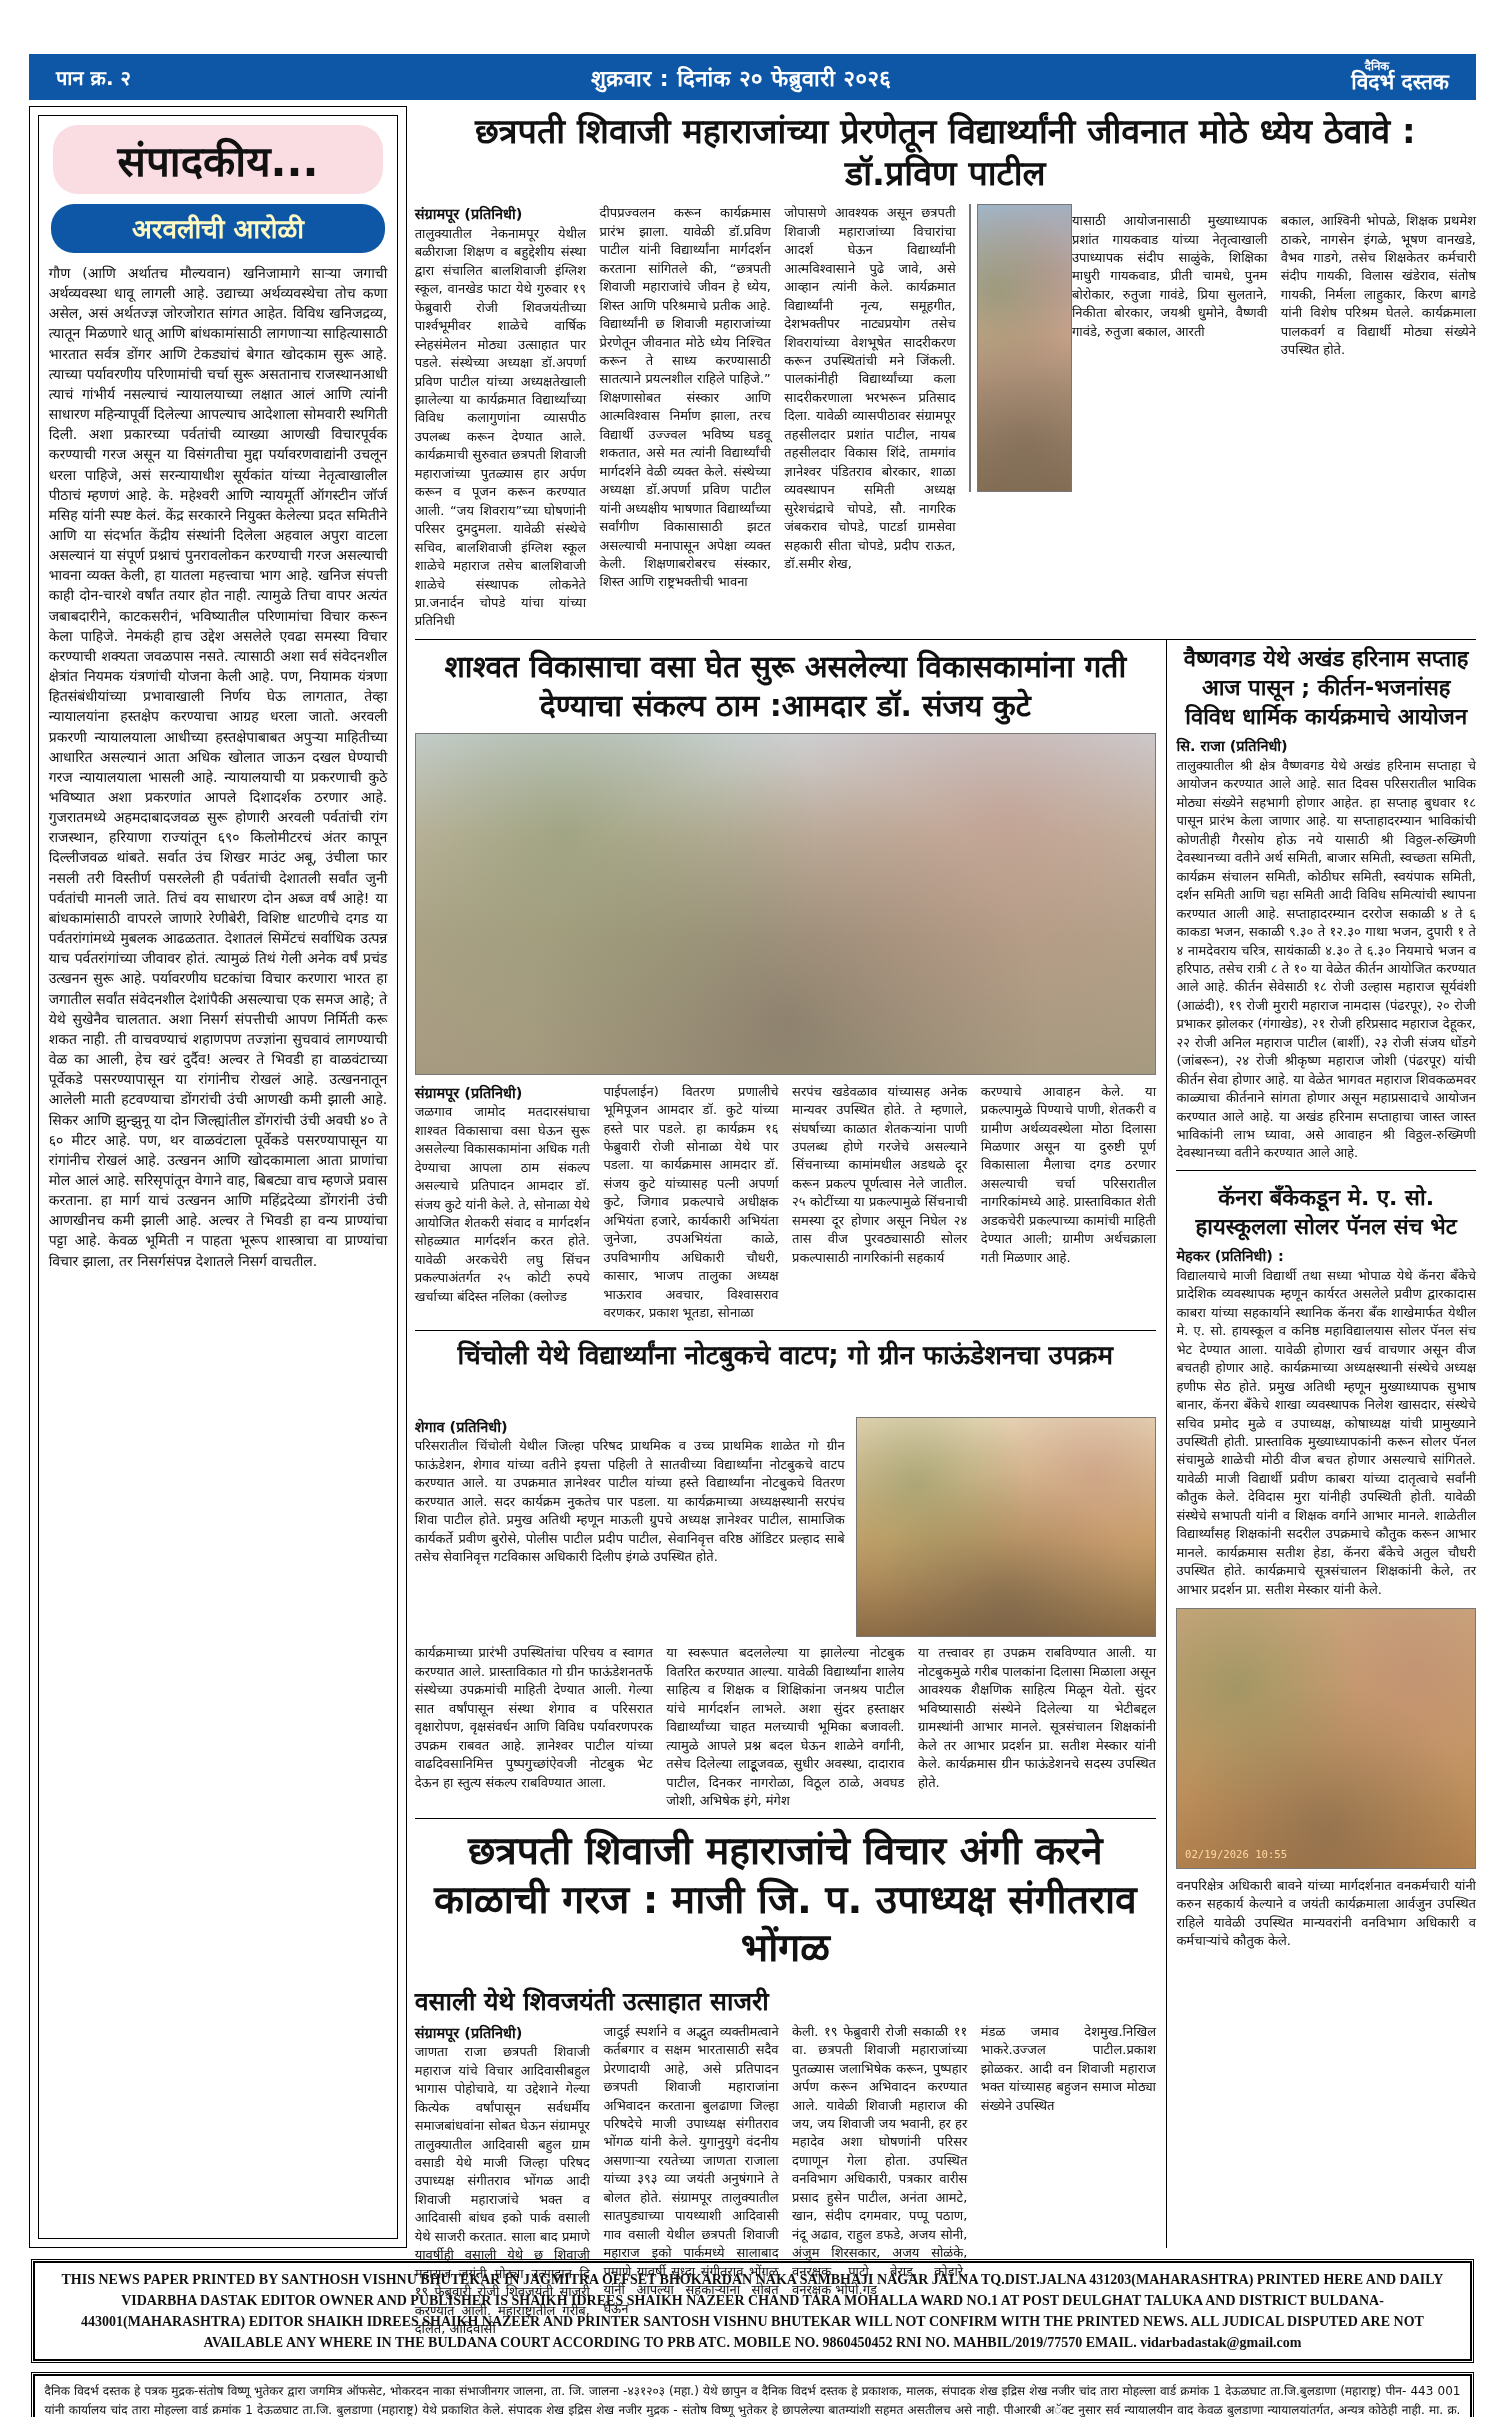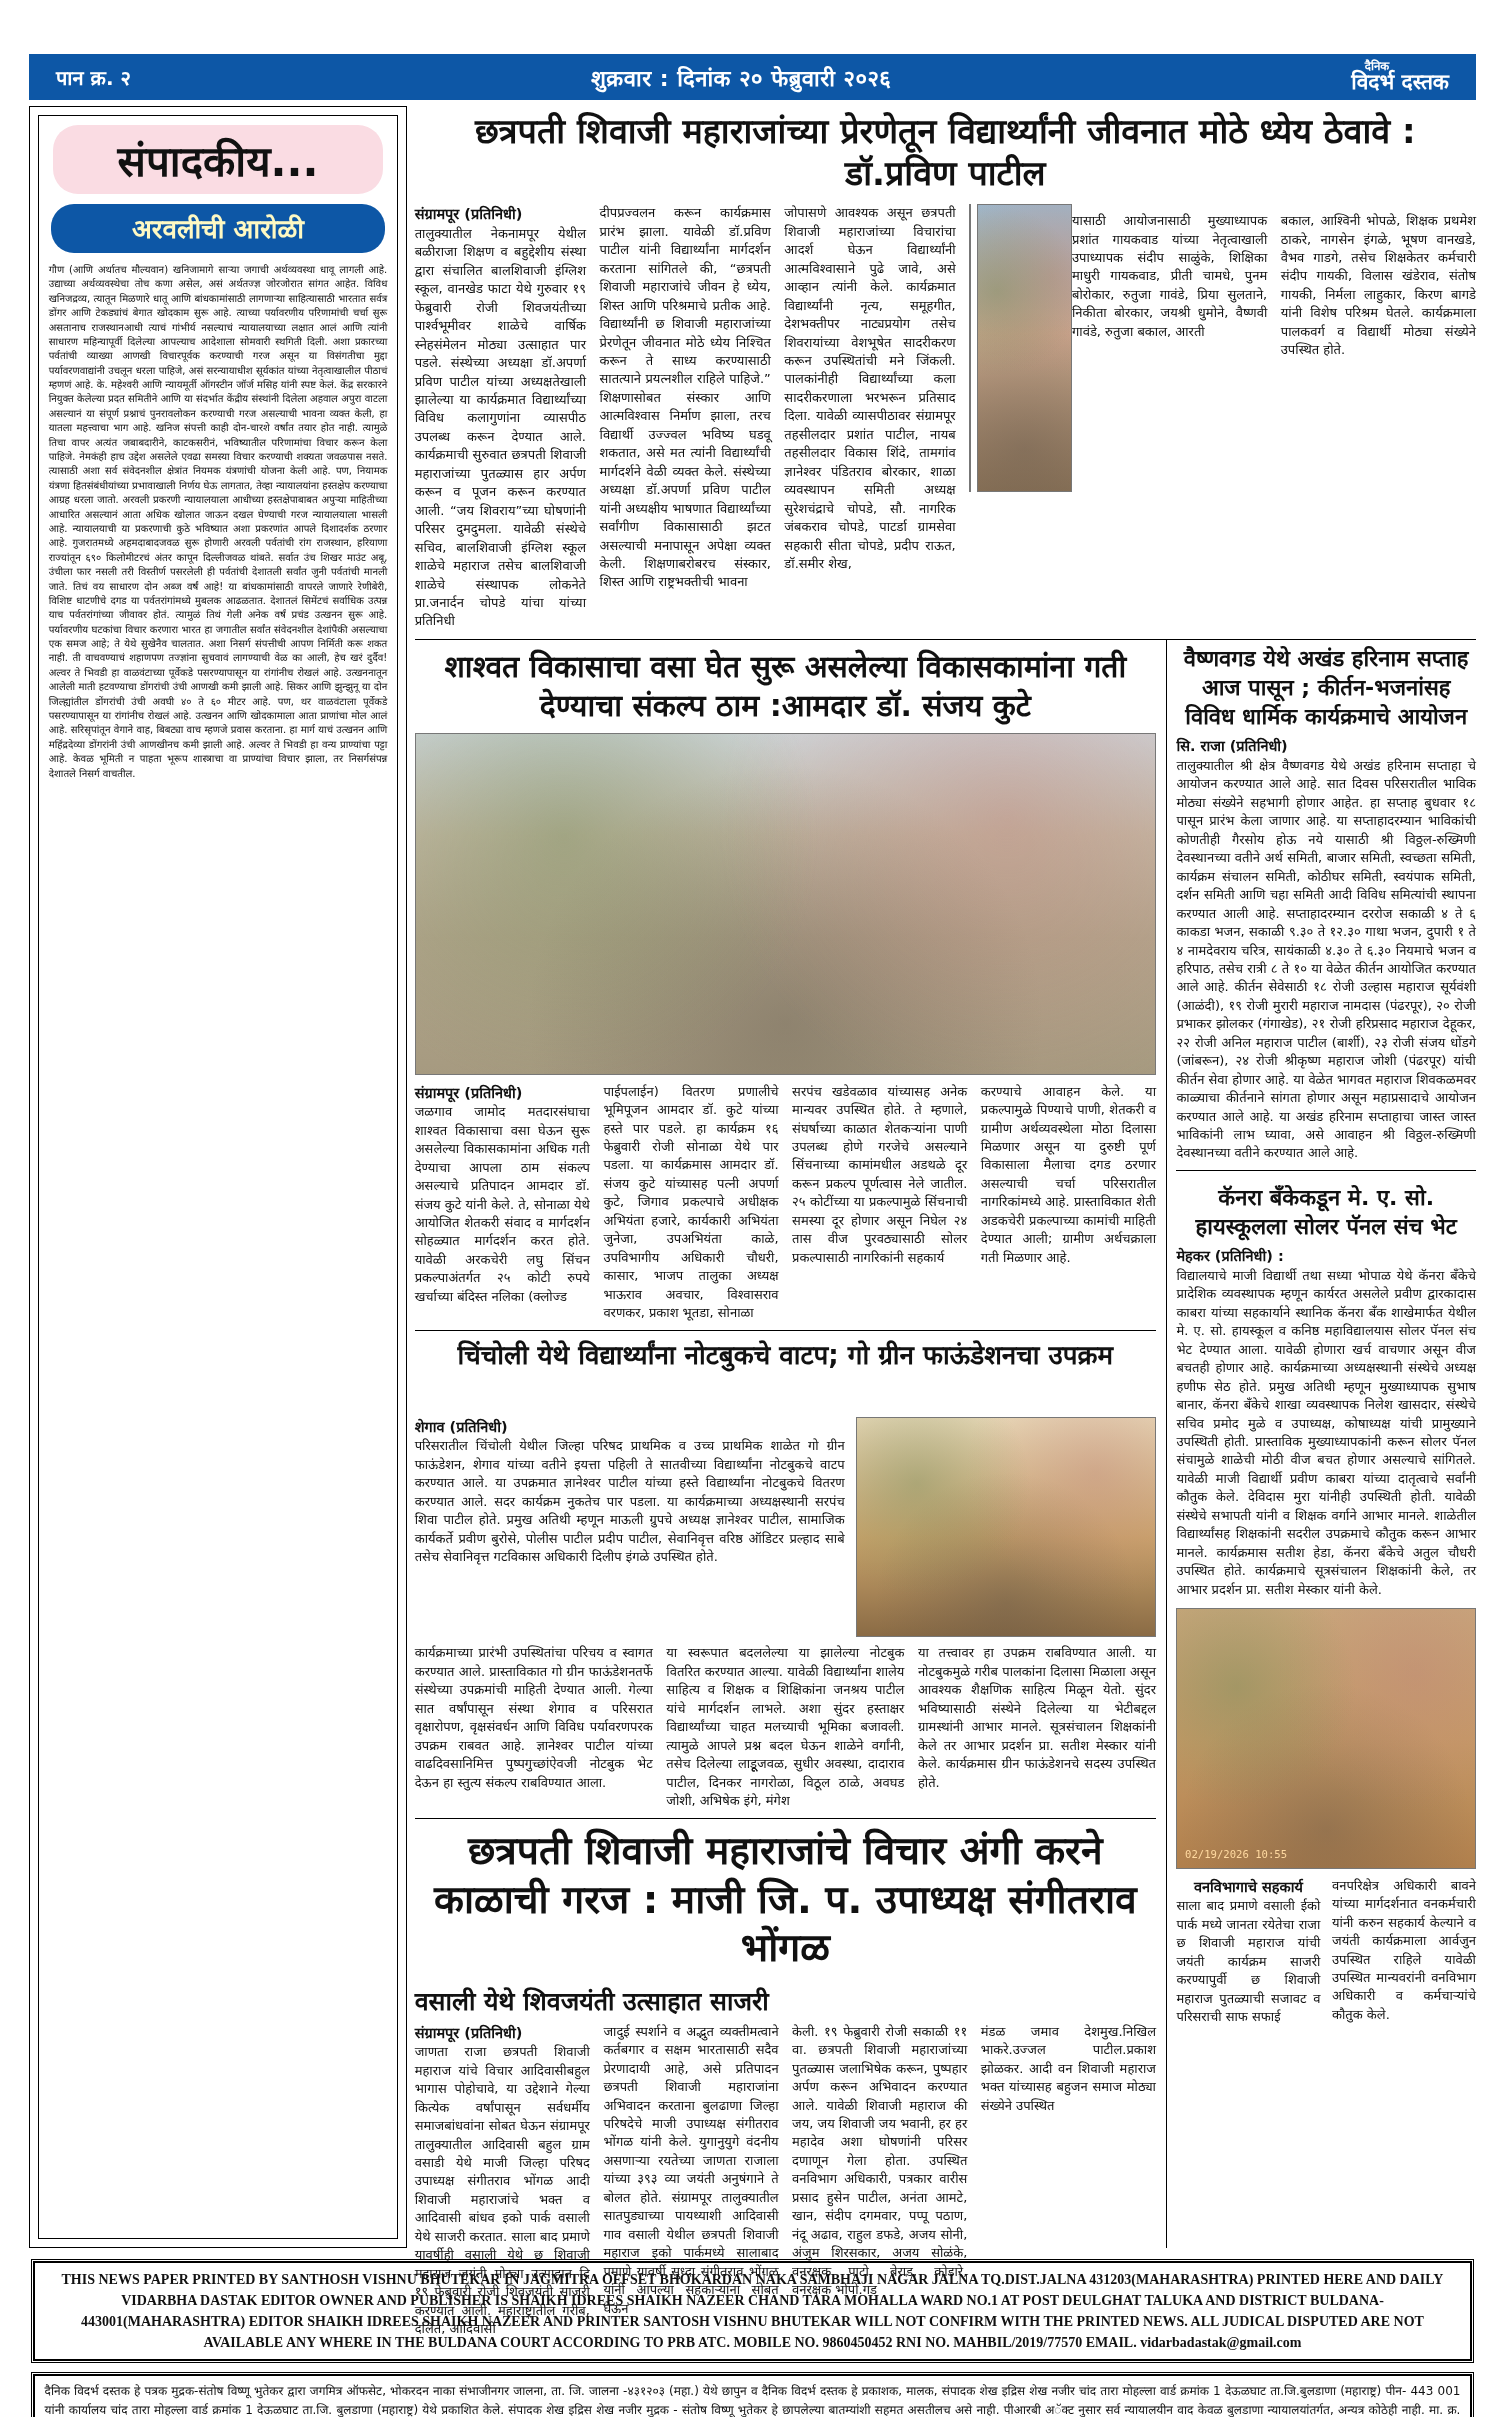--- a/index.html
+++ b/index.html
@@ -16,21 +16,21 @@
   .masthead .big{display:block;font-size:21px;font-weight:700;}
   
   .mainrow{display:flex;gap:7.7px;margin-top:5.8px;height:2142px;}
   
   .ed-outer{width:378px;flex:none;border:1.9px solid #000;padding:8px;box-sizing:border-box;}
   .ed-inner{border:1px solid #000;height:100%;box-sizing:border-box;padding:7.7px 9.7px;overflow:hidden;}
   .ed-title{background:#fadce3;border-radius:25px;text-align:center;font-size:42px;font-weight:800;
             padding:5.8px 0;margin:1.9px 3.9px 9.7px;}
   .ed-sub{background:#0d57a6;color:#fef9c3;border-radius:23px;text-align:center;font-size:26px;font-weight:800;
           padding:6.8px 0;margin:0 1.9px 9.7px;}
-  .ed-body{font-size:10px;line-height:1.44;text-align:justify;word-break:break-word;}
+  .ed-body{font-size:14px;line-height:1.44;text-align:justify;word-break:break-word;}
   
   .content{flex:1;display:flex;flex-direction:column;min-width:0;}
   .headline-xl{font-size:34px;font-weight:800;text-align:center;line-height:1.25;margin:3.9px 0 9.7px;}
   .headline-lg{font-size:30px;font-weight:800;text-align:center;line-height:1.3;margin:5.8px 7.7px 7.7px;}
   .headline-md{font-size:26px;font-weight:800;text-align:center;line-height:1.3;margin:5.8px 7.7px 7.7px;}
   .byline{font-weight:800;font-size:14.5px;margin-bottom:1.9px;}
   .body-txt{font-size:13px;line-height:1.42;text-align:justify;word-break:break-word;}
   .colrow{display:flex;gap:13.5px;}
   .colrow > div{flex:1;min-width:0;}
   .photo{background:linear-gradient(180deg,#cfd6da 0%,#c4b9a5 30%,#b2a58c 60%,#a69a80 100%);
@@ -191,24 +191,20 @@
                 <span class="byline">मेहकर (प्रतिनिधी) :</span><br>
                 <span>विद्यालयाचे माजी विद्यार्थी तथा सध्या भोपाळ येथे कॅनरा बँकेचे प्रादेशिक व्यवस्थापक म्हणून कार्यरत असलेले प्रवीण द्वारकादास काबरा यांच्या सहकार्याने स्थानिक कॅनरा बँक शाखेमार्फत येथील मे. ए. सो. हायस्कूल व कनिष्ठ महाविद्यालयास सोलर पॅनल संच भेट देण्यात आला. यावेळी होणारा खर्च वाचणार असून वीज बचतही होणार आहे. कार्यक्रमाच्या अध्यक्षस्थानी संस्थेचे अध्यक्ष हणीफ सेठ होते. प्रमुख अतिथी म्हणून मुख्याध्यापक सुभाष बानार, कॅनरा बँकेचे शाखा व्यवस्थापक निलेश खासदार, संस्थेचे सचिव प्रमोद मुळे व उपाध्यक्ष, कोषाध्यक्ष यांची प्रामुख्याने उपस्थिती होती. प्रास्ताविक मुख्याध्यापकांनी करून सोलर पॅनल संचामुळे शाळेची मोठी वीज बचत होणार असल्याचे सांगितले. यावेळी माजी विद्यार्थी प्रवीण काबरा यांच्या दातृत्वाचे सर्वांनी कौतुक केले. देविदास मुरा यांनीही उपस्थिती होती. यावेळी संस्थेचे सभापती यांनी व शिक्षक वर्गाने आभार मानले. शाळेतील विद्यार्थ्यांसह शिक्षकांनी सदरील उपक्रमाचे कौतुक करून आभार मानले. कार्यक्रमास सतीश हेडा, कॅनरा बँकेचे अतुल चौधरी उपस्थित होते. कार्यक्रमाचे सूत्रसंचालन शिक्षकांनी केले, तर आभार प्रदर्शन प्रा. सतीश मेस्कार यांनी केले.</span>
               </div>
             </div>
 
             <div class="rail-photo photo">
               <span class="stamp">02/19/2026 10:55</span>
             </div>
 
             <div class="cap-row">
-              <div class="body-txt">
-                <span class="cap-head" style="display:block;">वनविभागाचे सहकार्य</span>
-                <span>साला बाद प्रमाणे वसाली ईको पार्क मध्ये जानता रयेतेचा राजा छ शिवाजी महाराज यांची जयंती कार्यक्रम साजरी करण्यापुर्वी छ शिवाजी महाराज पुतळ्याची सजावट व परिसराची साफ सफाई</span>
-              </div>
               <div class="body-txt">वनपरिक्षेत्र अधिकारी बावने यांच्या मार्गदर्शनात वनकर्मचारी यांनी करुन सहकार्य केल्याने व जयंती कार्यक्रमाला आर्वजुन उपस्थित राहिले यावेळी उपस्थित मान्यवरांनी वनविभाग अधिकारी व कर्मचाऱ्यांचे कौतुक केले.</div>
             </div>
 
           </div>
         </div>
 
       </div>
     </div>
 
     <div class="foot-box foot-en">THIS NEWS PAPER PRINTED BY SANTHOSH VISHNU  BHUTEKAR IN JAGMITRA OFFSET BHOKARDAN NAKA SAMBHAJI NAGAR JALNA TQ.DIST.JALNA 431203(MAHARASHTRA) PRINTED HERE AND DAILY VIDARBHA DASTAK EDITOR OWNER AND PUBLISHER IS SHAIKH IDREES SHAIKH NAZEER CHAND TARA MOHALLA WARD NO.1 AT POST DEULGHAT TALUKA AND DISTRICT BULDANA-443001(MAHARASHTRA) EDITOR SHAIKH IDREES SHAIKH NAZEER AND PRINTER SANTOSH VISHNU BHUTEKAR WILL NOT CONFIRM WITH THE PRINTED NEWS. ALL JUDICAL DISPUTED ARE NOT AVAILABLE ANY WHERE IN THE BULDANA COURT ACCORDING TO PRB ATC. MOBILE NO. 9860450452 RNI NO. MAHBIL/2019/77570 EMAIL. vidarbadastak@gmail.com</div>

